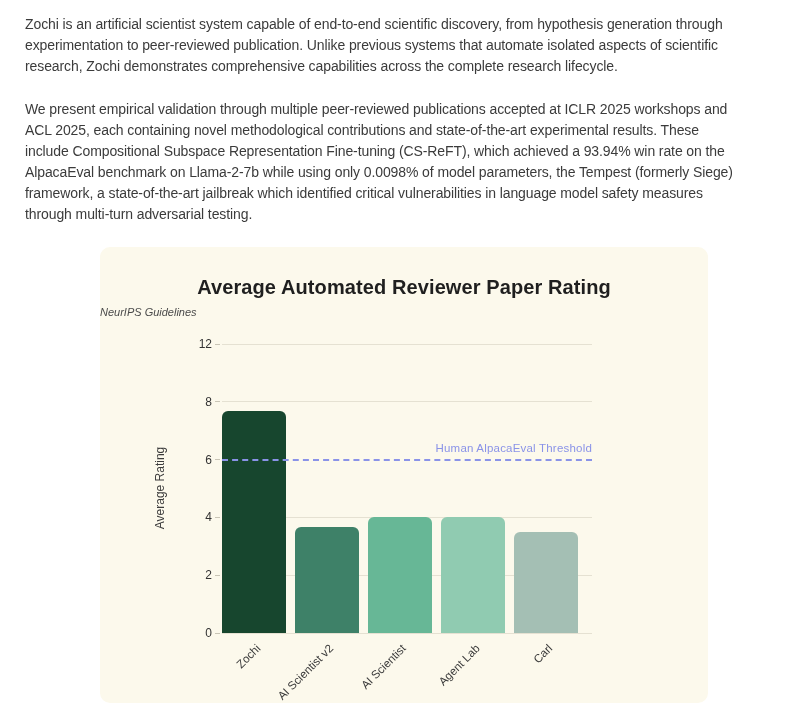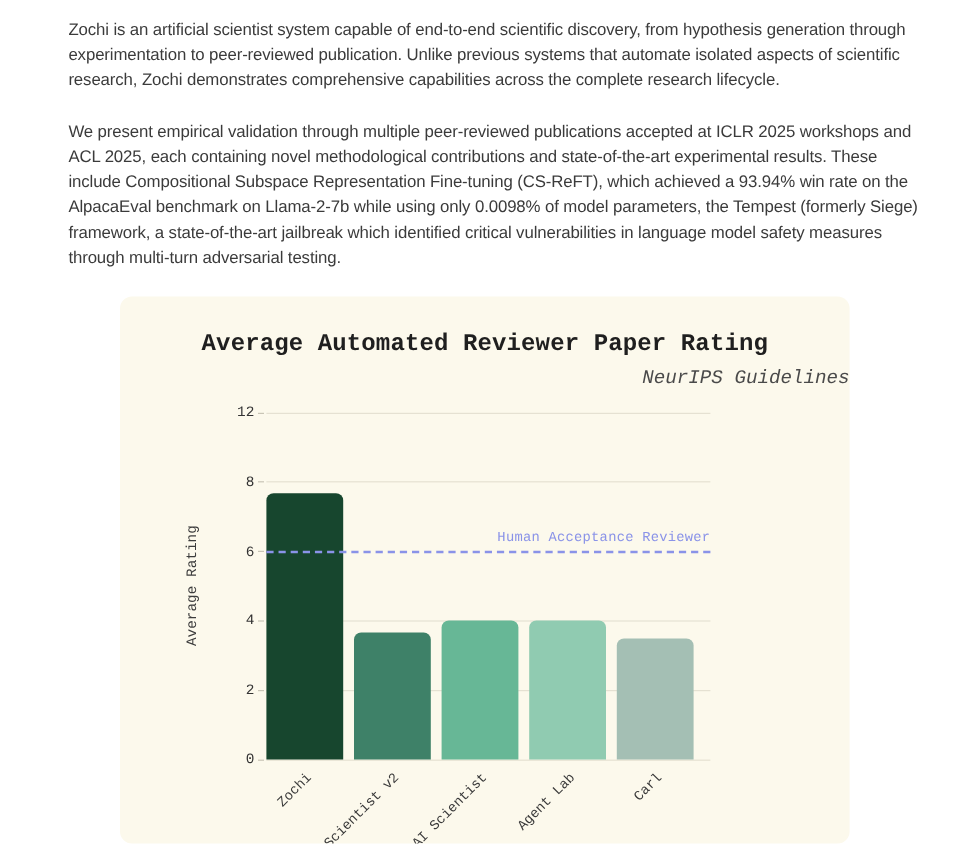--- a/index.html
+++ b/index.html
@@ -14,45 +14,43 @@
     padding: 14px 15px 0 25px;
   }
   .intro p {
     white-space: pre-line;
     font-size: 14px;
     letter-spacing: -0.1px;
     line-height: 21px;
     color: #3b3b3b;
     margin-bottom: 22px;
     max-width: 772px;
-    margin-left: 32px;
   }
   
   .chart-card {
     position: relative;
     margin-left: 100px;
     width: 608px;
     height: 456px;
     background: #fcf9ec;
     border-radius: 10px;
     overflow: hidden;
-    font-family: Liberation Mono, monospace;
   }
   .chart-title {
     margin-top: 29px;
     text-align: center;
     font-size: 20px;
     font-weight: 700;
     color: #1f1f1f;
     letter-spacing: 0.1px;
   }
   .chart-subtitle {
     margin-top: 7px;
-    text-align: right;
-    font-size: 16px;
+    text-align: left;
+    font-size: 11px;
     font-style: italic;
     color: #4a4a4a;
   }
   .y-axis-title {
     position: absolute;
     left: 60px;
     top: 241px;
     transform: translate(-50%, -50%) rotate(-90deg);
     font-size: 12px;
     color: #3c3c3c;
@@ -154,21 +152,21 @@
         <div class="y-tick-mark" style="top: 57.3px;"></div>
         <div class="gridline" style="top: -0.5px; background: rgb(229, 225, 210);"></div>
         <div class="y-tick-label" style="top: -7px;">12</div>
         <div class="y-tick-mark" style="top: -0.5px;"></div>
         <div class="bar" style="left: 0px; width: 64px; height: 221.663px; background: rgb(23, 70, 46);"></div>
         <div class="bar" style="left: 73px; width: 64px; height: 106.063px; background: rgb(62, 129, 104);"></div>
         <div class="bar" style="left: 146px; width: 64px; height: 115.6px; background: rgb(103, 183, 150);"></div>
         <div class="bar" style="left: 219px; width: 64px; height: 115.6px; background: rgb(144, 203, 177);"></div>
         <div class="bar" style="left: 292px; width: 64px; height: 101.15px; background: rgb(164, 191, 180);"></div>
         <div class="threshold-line" style="top: 114.6px; border-top-color: rgb(138, 147, 232);"></div>
-        <div class="threshold-label" style="top: 97.6px; color: rgb(138, 147, 232);">Human Acceptance Reviewer</div>
+        <div class="threshold-label" style="top: 97.6px; color: rgb(138, 147, 232);">Human AlpacaEval Threshold</div>
         <div class="x-tick-label" style="top: 298px; right: 338px;">Zochi</div>
         <div class="x-tick-label" style="top: 298px; right: 265px;">AI Scientist v2</div>
         <div class="x-tick-label" style="top: 298px; right: 192px;">AI Scientist</div>
         <div class="x-tick-label" style="top: 298px; right: 119px;">Agent Lab</div>
         <div class="x-tick-label" style="top: 298px; right: 46px;">Carl</div>
       </div>
   </figure>
 
 </main>
 

